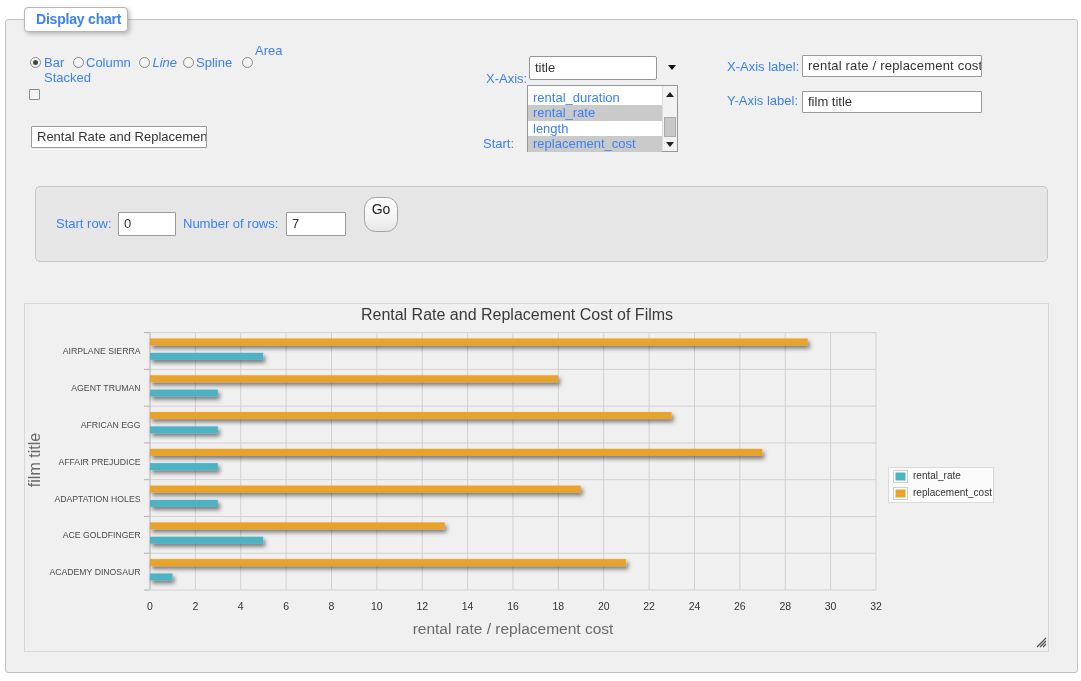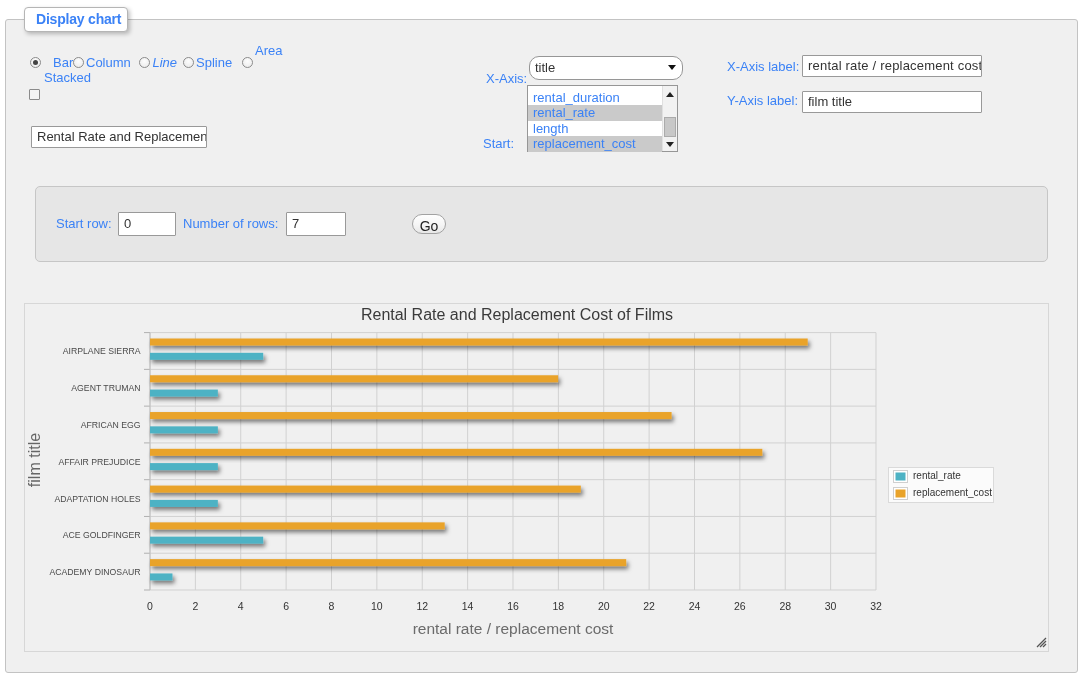--- a/index.html
+++ b/index.html
@@ -12,37 +12,37 @@
 </style>
 </head>
 <body>
 
 <div class="abs" style="left:4.5px; top:19px; width:1073px; height:654px; background:#f0f0f0; border:1px solid #c3c3c3; border-radius:3px;"></div>
 
 <div class="abs" style="left:24px; top:7px; width:104px; height:25px; background:#fff; border:1px solid #b5b5b5; border-radius:4px; box-shadow:2px 2px 4px rgba(0,0,0,0.25);"></div>
 <div class="lbl" style="left:36px; top:11px; font-weight:bold; font-size:14px; letter-spacing:-0.2px;">Display chart</div>
 
 <div class="radio on" style="left:30px; top:57px;"></div>
-<div class="lbl" style="left:44px; top:55px;margin-left:9px;">Bar</div>
+<div class="lbl" style="left:44px; top:55px;">Bar</div>
 <div class="radio" style="left:72.5px; top:57px;"></div>
 <div class="lbl" style="left:86px; top:55px;">Column</div>
 <div class="radio" style="left:139px; top:57px;"></div>
 <div class="lbl" style="left:152.5px; top:55px;font-style:italic;">Line</div>
 <div class="radio" style="left:182.5px; top:57px;"></div>
 <div class="lbl" style="left:196px; top:55px;">Spline</div>
 <div class="radio" style="left:241.5px; top:57px;"></div>
 <div class="lbl" style="left:255px; top:43px;">Area</div>
 
 <div class="abs" style="left:28.5px; top:88.5px; width:11px; height:11px; border:1px solid #8b8b8b; background:#f4f4f4; border-radius:1px;"></div>
 <div class="lbl" style="left:44px; top:70px;">Stacked</div>
 
 <div class="inp" style="left:31px; top:126px; width:176px; height:22px;">Rental Rate and Replacement Cost of Films</div>
 
 <div class="lbl" style="left:486px; top:59px;margin-top:12px;">X-Axis:</div>
-<div class="inp" style="left:529px; top:56px; width:154px; height:24px; line-height:22px; border-color:#969696; border-radius:10px;">title</div>
+<div class="inp" style="left:529px; top:56px; width:128px; height:24px; line-height:22px; border-color:#969696; border-radius:2px;">title</div>
 <div class="abs" style="left:668px; top:65px; width:0; height:0; border-left:4px solid transparent; border-right:4px solid transparent; border-top:5px solid #111;"></div>
 
 <div class="lbl" style="left:483px; top:136px;">Start:</div>
 <div class="abs" style="left:527px; top:85px; width:151px; height:67px; background:#fff; border:1px solid #969696;"></div>
 <div class="abs" style="left:528px; top:89.5px; width:134px; height:15.5px; background:#fff;"></div>
 <div class="lbl" style="left:533px; top:89.5px; line-height:15.5px;">rental_duration</div>
 <div class="abs" style="left:528px; top:105px; width:134px; height:15.5px; background:#cacaca;"></div>
 <div class="lbl" style="left:533px; top:105px; line-height:15.5px;">rental_rate</div>
 <div class="lbl" style="left:533px; top:120.5px; line-height:15.5px;">length</div>
 <div class="abs" style="left:528px; top:136px; width:134px; height:15.5px; background:#cacaca;"></div>
@@ -56,21 +56,21 @@
 <div class="lbl" style="left:727px; top:59px;">X-Axis label:</div>
 <div class="inp" style="left:802px; top:55px; width:180px; height:22px; letter-spacing:0.2px;">rental rate / replacement cost</div>
 <div class="lbl" style="left:727px; top:93px;">Y-Axis label:</div>
 <div class="inp" style="left:802px; top:90.5px; width:180px; height:22px;">film title</div>
 
 <div class="abs" style="left:35px; top:186px; width:1013px; height:76px; background:#e6e6e6; border:1px solid #c6c6c6; border-radius:5px;"></div>
 <div class="lbl" style="left:56px; top:216px;">Start row:</div>
 <div class="inp" style="left:118px; top:212px; width:58px; height:24px; line-height:22px;">0</div>
 <div class="lbl" style="left:183px; top:216px;">Number of rows:</div>
 <div class="inp" style="left:286px; top:212px; width:60px; height:24px; line-height:22px;">7</div>
-<div class="abs" style="left:364px; top:214px; width:34px; height:20px; background:linear-gradient(#fefefe 0%,#f5f5f5 55%,#e7e7e7 100%); border:1px solid #a2a2a2; border-radius:11.5px; font-size:14px; color:#222; text-align:center; line-height:22px;margin-left:48px;">Go</div>
+<div class="abs" style="left:364px; top:197px; width:34px; height:35px; background:linear-gradient(#fefefe 0%,#f5f5f5 55%,#e7e7e7 100%); border:1px solid #a2a2a2; border-radius:11.5px; font-size:14px; color:#222; text-align:center; line-height:22px;">Go</div>
 
 <svg width="1081" height="681" viewBox="0 0 1081 681" style="position:absolute;left:0;top:0;font-family:'Liberation Sans',sans-serif">
 <defs>
       <filter id="sh" x="-30%" y="-60%" width="180%" height="260%">
         <feDropShadow dx="2" dy="3" stdDeviation="2" flood-color="#000" flood-opacity="0.5"></feDropShadow>
       </filter>
     </defs>
 <rect x="24.5" y="303.5" width="1024" height="348" fill="#f0f0f0" stroke="#d7d7d7" stroke-width="1"></rect>
 <line x1="150.00" y1="332.6" x2="150.00" y2="590.0" stroke="#d1d1d1" stroke-width="1"></line>
 <line x1="195.38" y1="332.6" x2="195.38" y2="590.0" stroke="#d1d1d1" stroke-width="1"></line>

